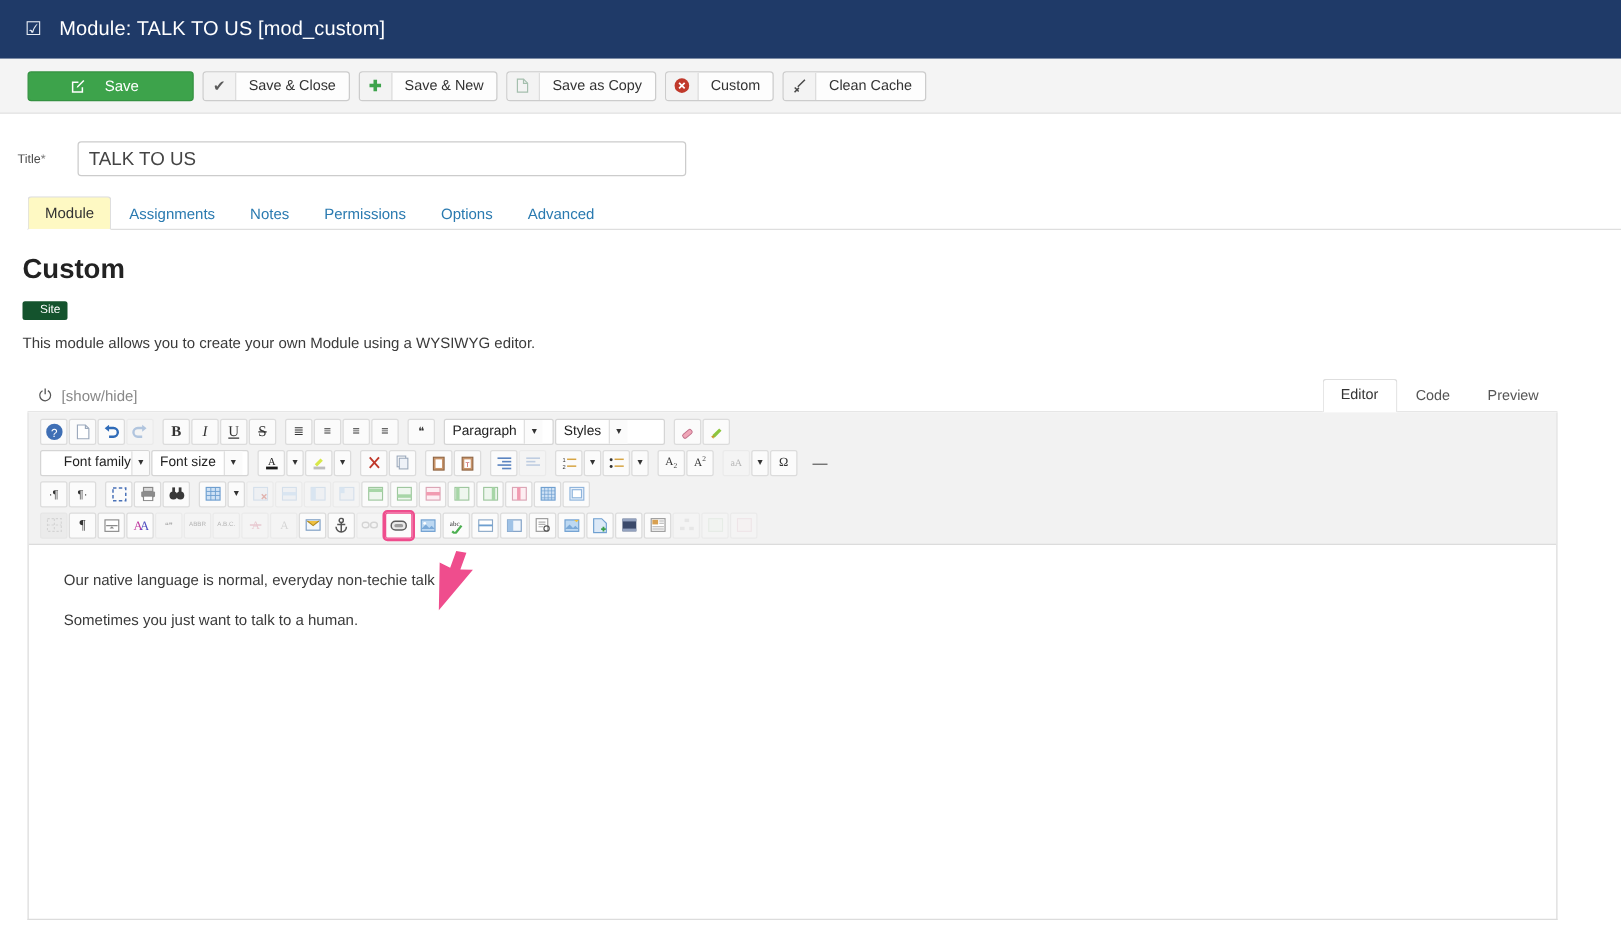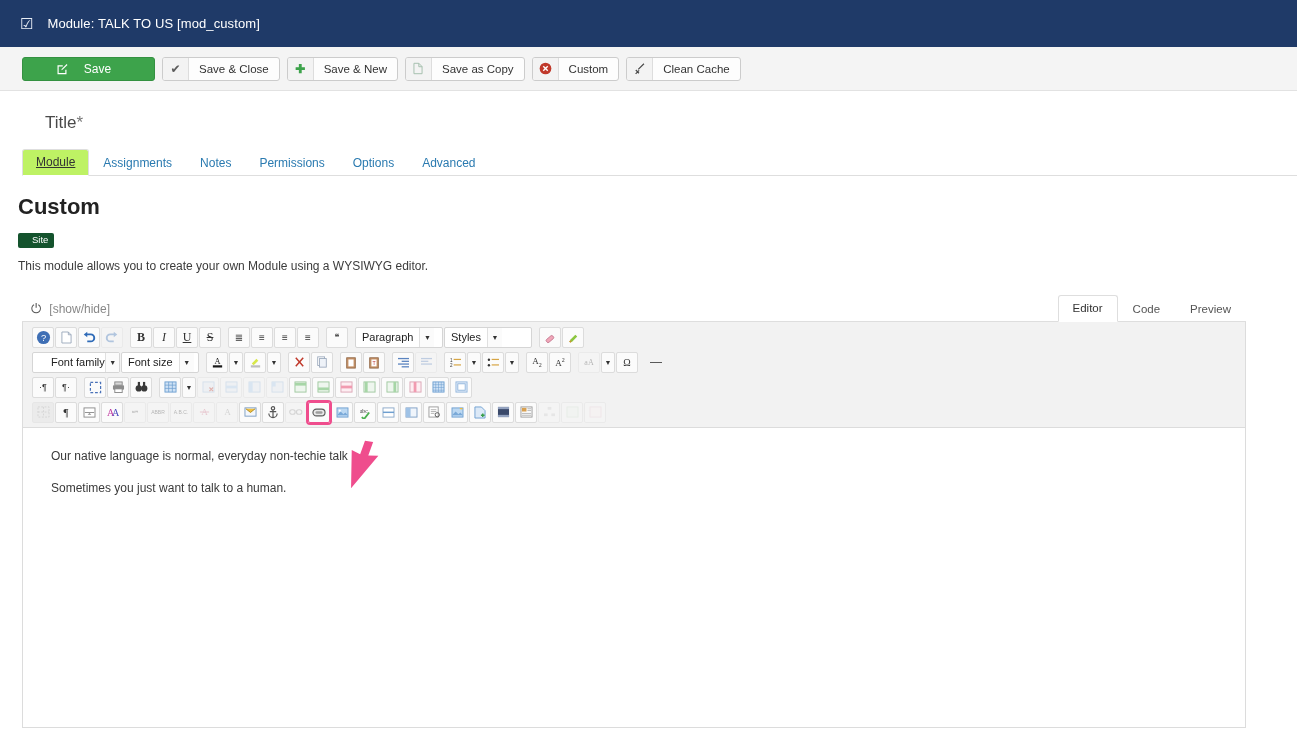--- a/index.html
+++ b/index.html
@@ -20,21 +20,21 @@
     padding: 0 0 0 20px;
     color: #ffffff;
   }
   .titlebar .check-ico {
     font-size: 15px;
     line-height: 1;
     margin-right: 14px;
     color: #e8edf5;
   }
   .titlebar .title-text {
-    font-size: 13px;
+    font-size: 16px;
     letter-spacing: .1px;
     color: #ffffff;
     font-weight: 400;
   }
 
   
   .toolbar {
     height: 44px;
     background: #f4f4f4;
     border-bottom: 1px solid #e2e2e2;
@@ -79,24 +79,23 @@
   .ico-copy { color: #9fb8a5; font-size: 13px; }
   .ico-broom { color: #555; font-size: 13px; }
 
   
   .field-row {
     display: flex;
     align-items: center;
     padding: 22px 0 0 14px;
   }
   .field-label {
-    font-size: 17px;
+    font-size: 10px;
     color: #4a4a4a;
     width: 48px;
-    margin-left: 31px;
   }
   .field-label .req { color: #777; }
   .title-input {
     width: 487px;
     height: 28px;
     border: 1px solid #cccccc;
     border-radius: 3px;
     padding: 0 8px;
     font-size: 15px;
     color: #444;
@@ -119,25 +118,24 @@
     padding: 5px 13px 6px 13px;
     cursor: pointer;
     border: 1px solid transparent;
     border-bottom: none;
     position: relative;
     top: 1px;
     line-height: 14px;
   }
   .tab.active {
     color: #333333;
-    background: #bef264;
+    background: #fef9c3;
     border: 1px solid #dedede;
     border-bottom: 1px solid #ffffff;
     border-radius: 3px 3px 0 0;
-    text-decoration: underline;
   }
 
   
   .content { padding: 18px 0 0 18px; }
   .sec-title {
     font-size: 22px;
     font-weight: bold;
     color: #222;
     margin: 0 0 9px 0;
   }
@@ -319,20 +317,21 @@
     </span>
     <span class="lbl">Clean Cache</span>
   </div>
 
 </div>
 
 <div class="field-row">
   <label class="field-label">
     <span>Title</span><span class="req">*</span>
   </label>
+  <input class="title-input" type="text" value="TALK TO US" style="">
 </div>
 
 <div class="tabs">
   <div class="tab active">Module</div>
   <div class="tab">Assignments</div>
   <div class="tab">Notes</div>
   <div class="tab">Permissions</div>
   <div class="tab">Options</div>
   <div class="tab">Advanced</div>
 </div>

